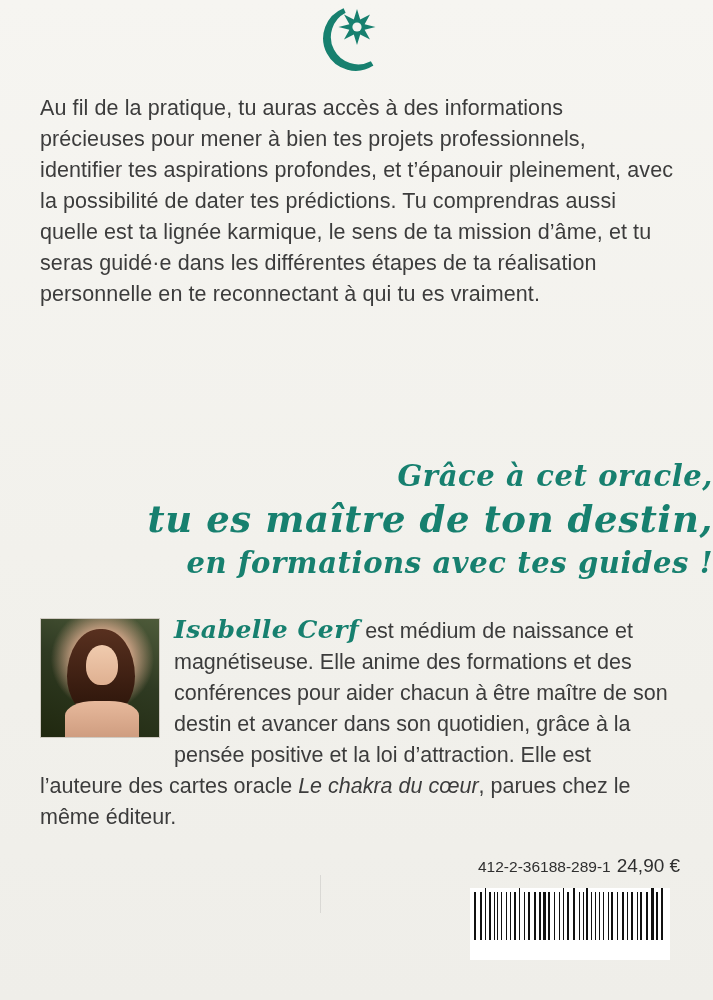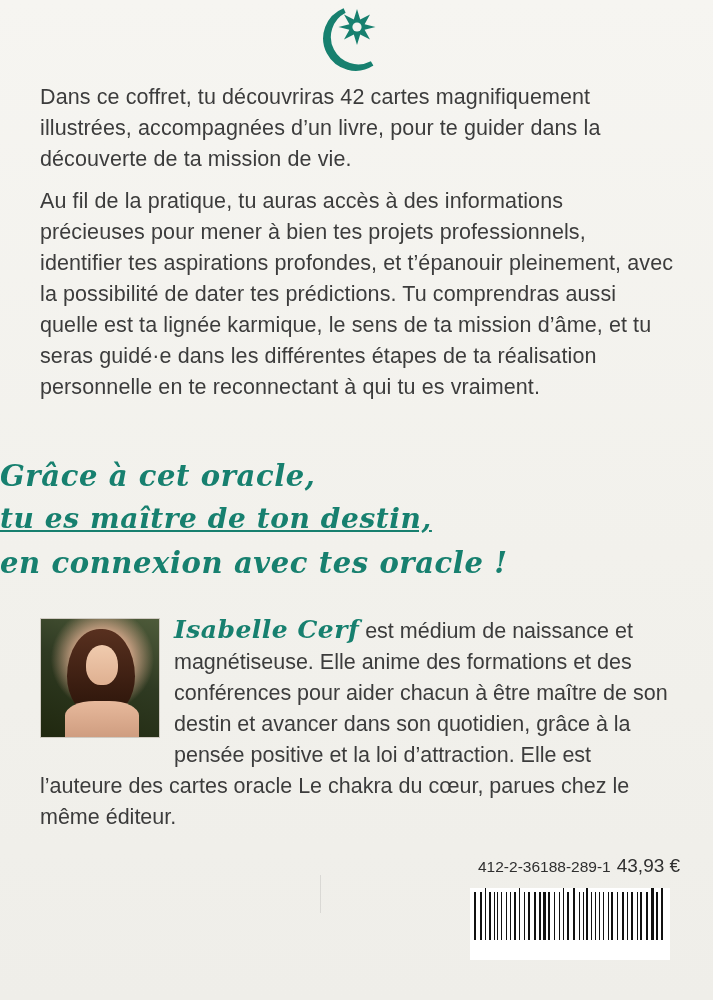--- a/index.html
+++ b/index.html
@@ -58,32 +58,32 @@
   }
   .para.p1 { width: 632px; }
   .para.p2 { margin-top: 11px; width: 634px; }
 
   
   .quote {
     position: absolute;
     top: 455px;
     left: 0;
     width: 713px;
-    text-align: left;
+    text-align: right;
     color: #17806f;
     font-family: "DejaVu Serif", serif;
     font-style: italic;
   }
   .quote .line {
     display: block;
     font-weight: bold;
     letter-spacing: 0.6px;
   }
   .quote .l1 { font-size: 29px; line-height: 42px; }
-  .quote .l2 { font-size: 28px; line-height: 44px; text-decoration: underline; }
+  .quote .l2 { font-size: 37px; line-height: 44px; }
   .quote .l3 { font-size: 29px; line-height: 44px; }
 
   
   .author-block {
     position: absolute;
     top: 614px;
     left: 40px;
     width: 638px;
   }
   .author-photo {
@@ -126,21 +126,21 @@
     margin: 0;
   }
   .author-name {
     color: #17806f;
     font-family: "DejaVu Serif", serif;
     font-style: italic;
     font-weight: bold;
     font-size: 25px;
     letter-spacing: 0.5px;
   }
-  .italic { }
+  .italic { font-style: italic; }
 
   
   .isbn-price {
     position: absolute;
     top: 855px;
     left: 478px;
     width: 212px;
     font-size: 17px;
     color: #2f2f2f;
     white-space: nowrap;
@@ -213,41 +213,40 @@
           <path d="M43 3 L46.2 13.5 L56 8.4 L50.6 18.2 L61.5 21 L50.6 23.8 L56 33.6 L46.2 28.5 L43 39 L39.8 28.5 L30 33.6 L35.4 23.8 L24.5 21 L35.4 18.2 L30 8.4 L39.8 13.5 Z"></path>
           <circle cx="43" cy="21" r="4.6" fill="#f4f3ef"></circle>
           <path d="M20 21 A24 24 0 1 0 56 48 A27 27 0 1 1 20 21 Z" opacity="0"></path>
         </g>
         <path d="M30.5 4.5 A30 30 0 1 0 58 57.5 A25 25 0 1 1 30.5 4.5 Z" fill="none" stroke="#17806f" stroke-width="5" stroke-linecap="round"></path>
       </svg>
     </div>
   </div>
 
   <div class="body-copy">
-    <p class="para p1">Dans ce coffret, tu découvriras 42 cartes magnifiquement illustrées, accompagnées d’un livre, pour te guider dans la découverte de ta mission de vie.</p>
     <p class="para p2">Au fil de la pratique, tu auras accès à des informations précieuses pour mener à bien tes projets professionnels, identifier tes aspirations profondes, et t’épanouir pleinement, avec la possibilité de dater tes prédictions. Tu comprendras aussi quelle est ta lignée karmique, le sens de ta mission d’âme, et tu seras guidé·e dans les différentes étapes de ta réalisation personnelle en te reconnectant à qui tu es vraiment.</p>
   </div>
 
   <div class="quote">
     <span class="line l1">Grâce à cet oracle,</span>
     <span class="line l2">tu es maître de ton destin,</span>
-    <span class="line l3">en connexion avec tes oracle !</span>
+    <span class="line l3">en formations avec tes guides !</span>
   </div>
 
   <div class="author-block">
     <div class="author-photo">
       <div class="hair"></div>
       <div class="face"></div>
       <div class="body"></div>
     </div>
     <p class="author-text"><span class="author-name">Isabelle Cerf</span><span> est médium de naissance et magnétiseuse. Elle anime des formations et des conférences pour aider chacun à être maître de son destin et avancer dans son quotidien, grâce à la pensée positive et la loi d’attraction. Elle est l’auteure des cartes oracle </span><span class="italic">Le chakra du cœur</span><span>, parues chez le même éditeur.</span></p>
   </div>
 
   <div class="isbn-price">
-    <span class="isbn">412-2-36188-289-1</span><span class="price">43,93 €</span>
+    <span class="isbn">412-2-36188-289-1</span><span class="price">24,90 €</span>
   </div>
 
 
   <div class="barcode">
     <div class="bars" id="barcode-bars">
         <i style="width: 3px; height: 92%;"></i>
         <i style="width: 2px; background: transparent;"></i>
         <i style="width: 3px; height: 92%;"></i>
         <i style="width: 1px; background: transparent;"></i>
         <i style="width: 1px; height: 100%;"></i>

